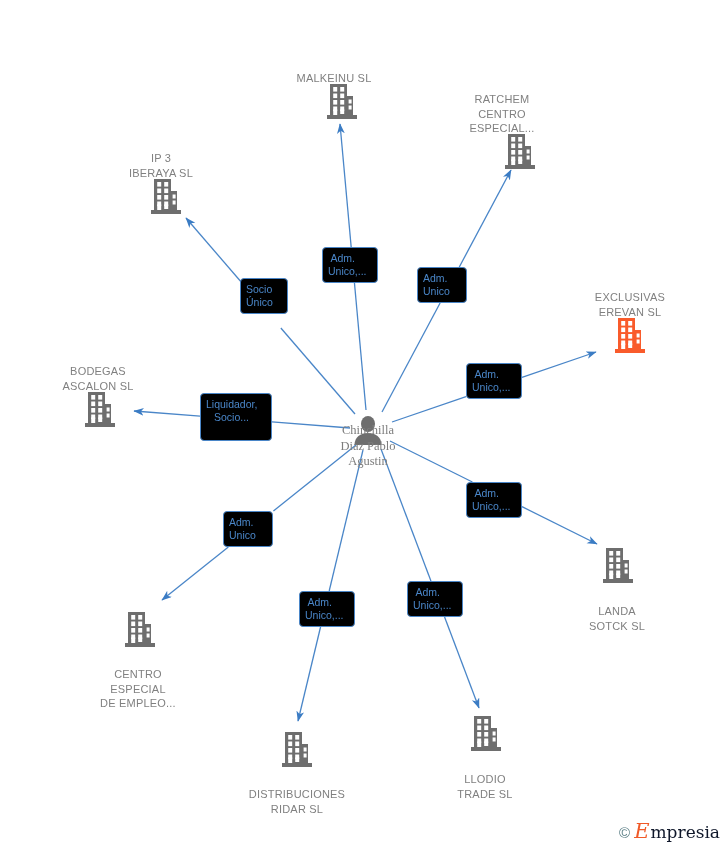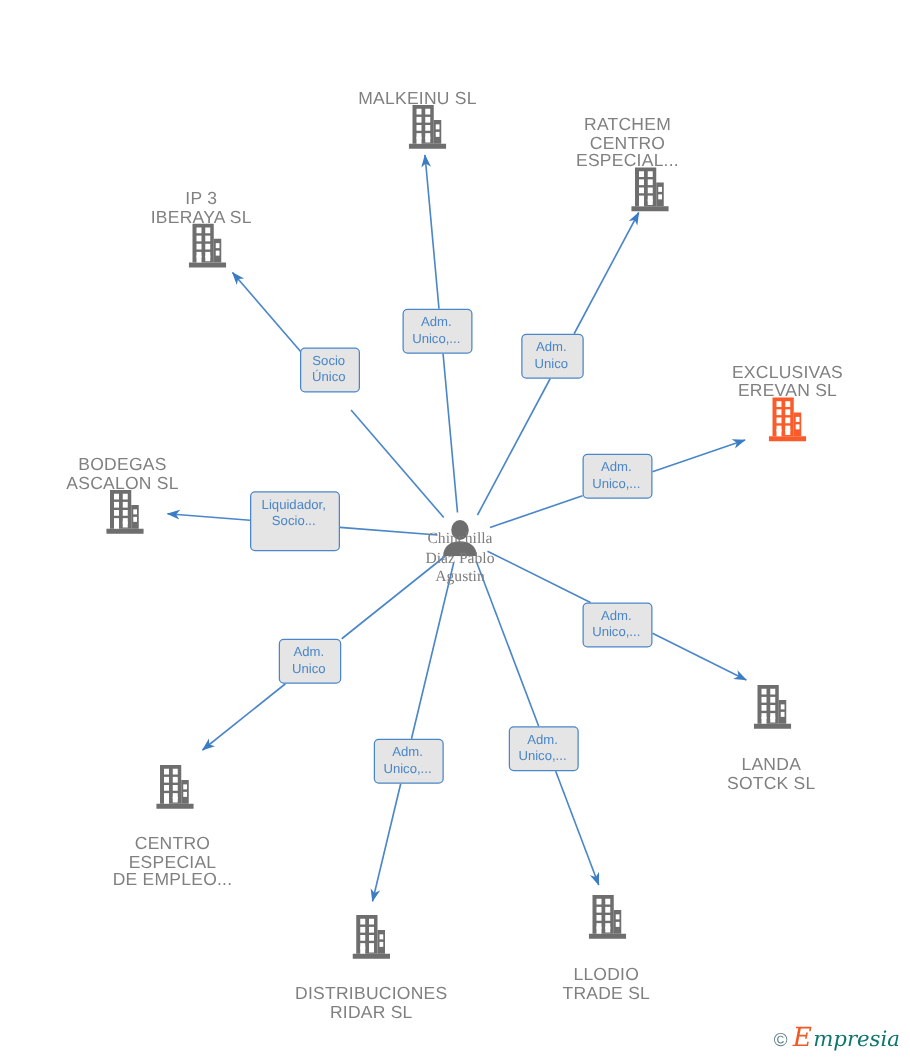--- a/index.html
+++ b/index.html
@@ -25,46 +25,46 @@
     height: 850px;
     pointer-events: none;
   }
   .node {
     position: absolute;
     width: 140px;
     margin-left: -70px;
     text-align: center;
   }
   .node-label {
-    font-size: 14px;
+    font-size: 11px;
     line-height: 14.5px;
     color: #808080;
     letter-spacing: 0.2px;
     white-space: pre-line;
   }
   .node-label.person {
     color: #7d7d7d;
     font-size: 12.5px;
     line-height: 15.5px;
     letter-spacing: 0;
   }
   .icon-wrap {
     line-height: 0;
   }
   .edge-label {
     position: absolute;
     box-sizing: border-box;
-    background: #e5e5e5;
+    background: #000000;
     border: 1.4px solid #4a86c8;
     border-radius: 4px;
     color: #4a86c8;
     font-size: 10.5px;
     line-height: 13px;
-    text-align: center;
-    padding: 4px 7px 5px 5px;
+    text-align: right;
+    padding: 4px 22px 5px 5px;
     white-space: pre-line;
     transform: translate(-50%, -50%);
   }
   #watermark {
     position: absolute;
     right: 8px;
     bottom: 8px;
     display: flex;
     align-items: baseline;
     gap: 4px;
@@ -74,23 +74,22 @@
     font-size: 15px;
   }
   .wm-e {
     color: #f05a28;
     font-family: "DejaVu Serif", serif;
     font-style: italic;
     font-size: 21px;
     line-height: 18px;
   }
   .wm-rest {
-    color: #0f766e;
+    color: #0f172a;
     font-family: "DejaVu Serif", serif;
-    font-style: italic;
     font-size: 17px;
     margin-left: -3px;
   }
 </style>
 </head>
 <body>
 
 <div id="canvas">
 
   <svg id="edges" viewBox="0 0 728 850" width="728" height="850">

